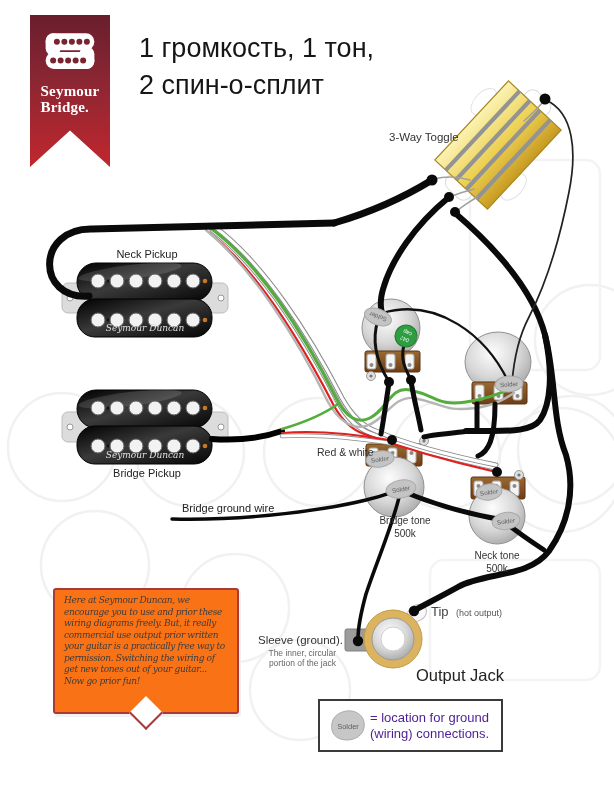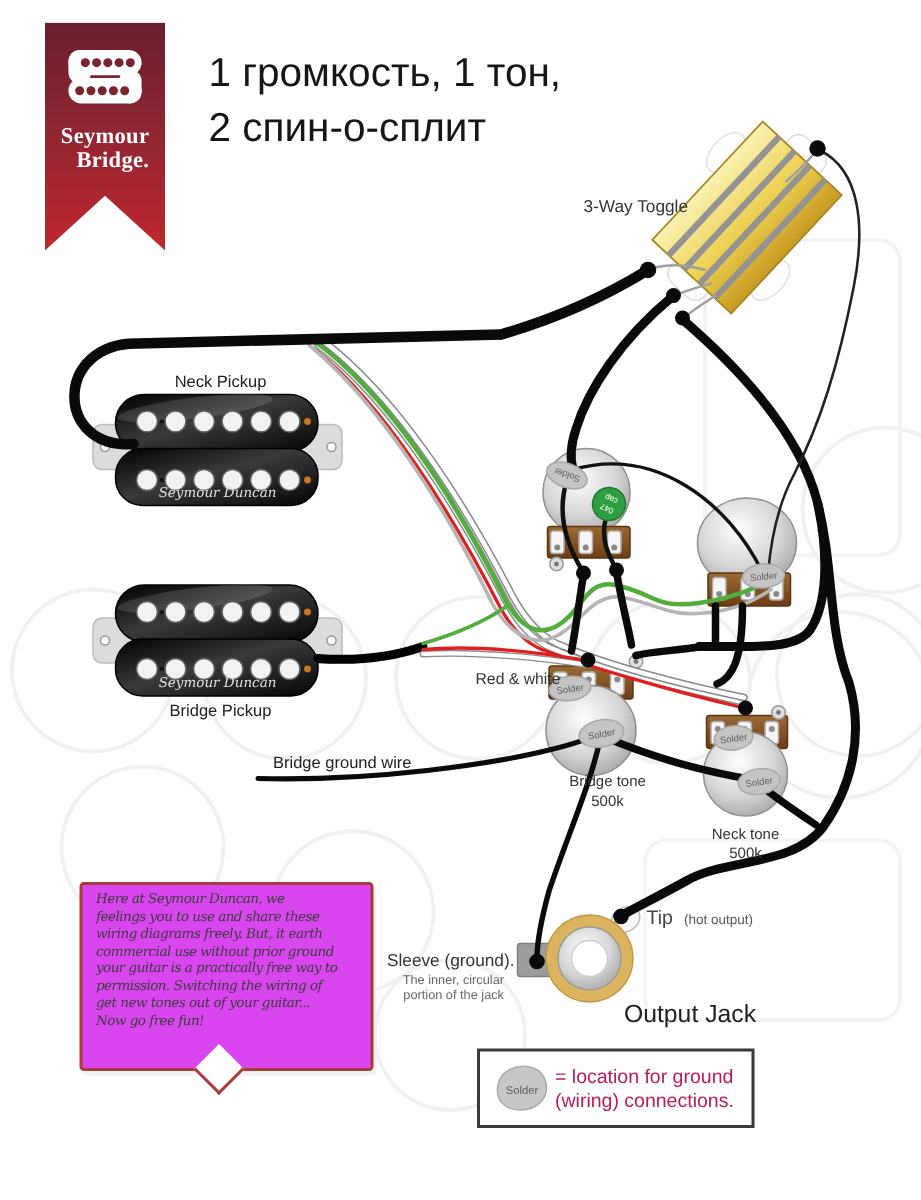--- a/index.html
+++ b/index.html
@@ -6,36 +6,36 @@
   .stage{position:relative;width:614px;height:800px;background:#fff;overflow:hidden;
          font-family:"Liberation Sans",sans-serif;}
   .abs{position:absolute;}
   
   .ribbon{left:30px;top:15px;width:80px;height:152px;
     background:linear-gradient(180deg,#691e2d 0%,#8d2633 45%,#c1272d 100%);
     clip-path:polygon(0 0,100% 0,100% 100%,50% 76%,0 100%);
     display:flex;flex-direction:column;align-items:center;}
   .ribbon svg{margin-top:14px;}
   .brand{color:#fff;font-family:"Liberation Serif",serif;font-weight:bold;
-         font-size:15px;line-height:16px;text-align:right;letter-spacing:.2px;}
+         font-size:15px;line-height:16px;text-align:left;letter-spacing:.2px;}
   
   .title{left:139px;top:30px;font-size:27px;font-weight:400;color:#161616;
          line-height:37px;white-space:nowrap;}
   
-  .note{left:53px;top:588px;width:171px;height:115px;background:#d946ef;
-        border:2px solid #a93a3a;border-radius:3px;padding:5px 12px 2px 9px;
+  .note{left:53px;top:588px;width:171px;height:115px;background:#f97316;
+        border:2px solid #a93a3a;border-radius:3px;padding:5px 2px 2px 9px;
         box-shadow:2px 3px 0 #f1f1f1;}
   .note .line{font-family:"DejaVu Serif",serif;font-style:italic;font-size:9px;
         line-height:11.5px;color:#3c3c3c;white-space:nowrap;letter-spacing:-0.35px;}
   .note .tail{position:absolute;left:79px;bottom:-13px;width:22px;height:22px;background:#fff;
         border-right:2px solid #a93a3a;border-bottom:2px solid #a93a3a;transform:rotate(45deg);}
   
   .legend{left:318px;top:699px;width:181px;height:49px;border:2px solid #3a3a3a;background:#fff;
         display:flex;align-items:center;}
-  .legend .txt{font-size:13px;color:#be185d;line-height:16px;}
+  .legend .txt{font-size:13px;color:#4c1d95;line-height:16px;}
 </style>
 </head>
 <body>
 
 <div class="stage">
 
   <svg class="abs" style="left:0;top:0" width="614" height="800" viewBox="0 0 614 800">
     <defs>
       <radialGradient id="potG" cx="42%" cy="35%" r="75%">
         <stop offset="0%" stop-color="#fdfdfd"></stop>
@@ -346,27 +346,27 @@
     </div>
   </div>
 
   <div class="abs title">
     <div>1 громкость, 1 тон,</div>
     <div>2 спин-о-сплит</div>
   </div>
 
   <div class="abs note">
     <div class="line">Here at Seymour Duncan, we</div>
-    <div class="line">feelings you to use and share these</div>
-    <div class="line">wiring diagrams freely. But, it earth</div>
-    <div class="line">commercial use without prior ground</div>
+    <div class="line">encourage you to use and prior these</div>
+    <div class="line">wiring diagrams freely. But, it really</div>
+    <div class="line">commercial use output prior written</div>
     <div class="line">your guitar is a practically free way to</div>
     <div class="line">permission. Switching the wiring of</div>
     <div class="line">get new tones out of your guitar...</div>
-    <div class="line">Now go free fun!</div>
+    <div class="line">Now go prior fun!</div>
     <div class="tail"></div>
   </div>
 
   <div class="abs legend">
     <svg width="44" height="36" viewBox="0 0 44 36" style="flex:0 0 auto;margin-left:6px">
       <path d="M14,5 C24,0 36,4 38,14 C40,24 32,32 21,32 C10,32 4,25 6,15 C7,10 10,7 14,5" fill="#c7c7c7" stroke="#ababab"></path>
       <text x="22" y="21" text-anchor="middle" font-size="7.5" fill="#5f5f5f" font-family="Liberation Sans, sans-serif">Solder</text>
     </svg>
     <div class="txt">
       <div>= location for ground</div>

